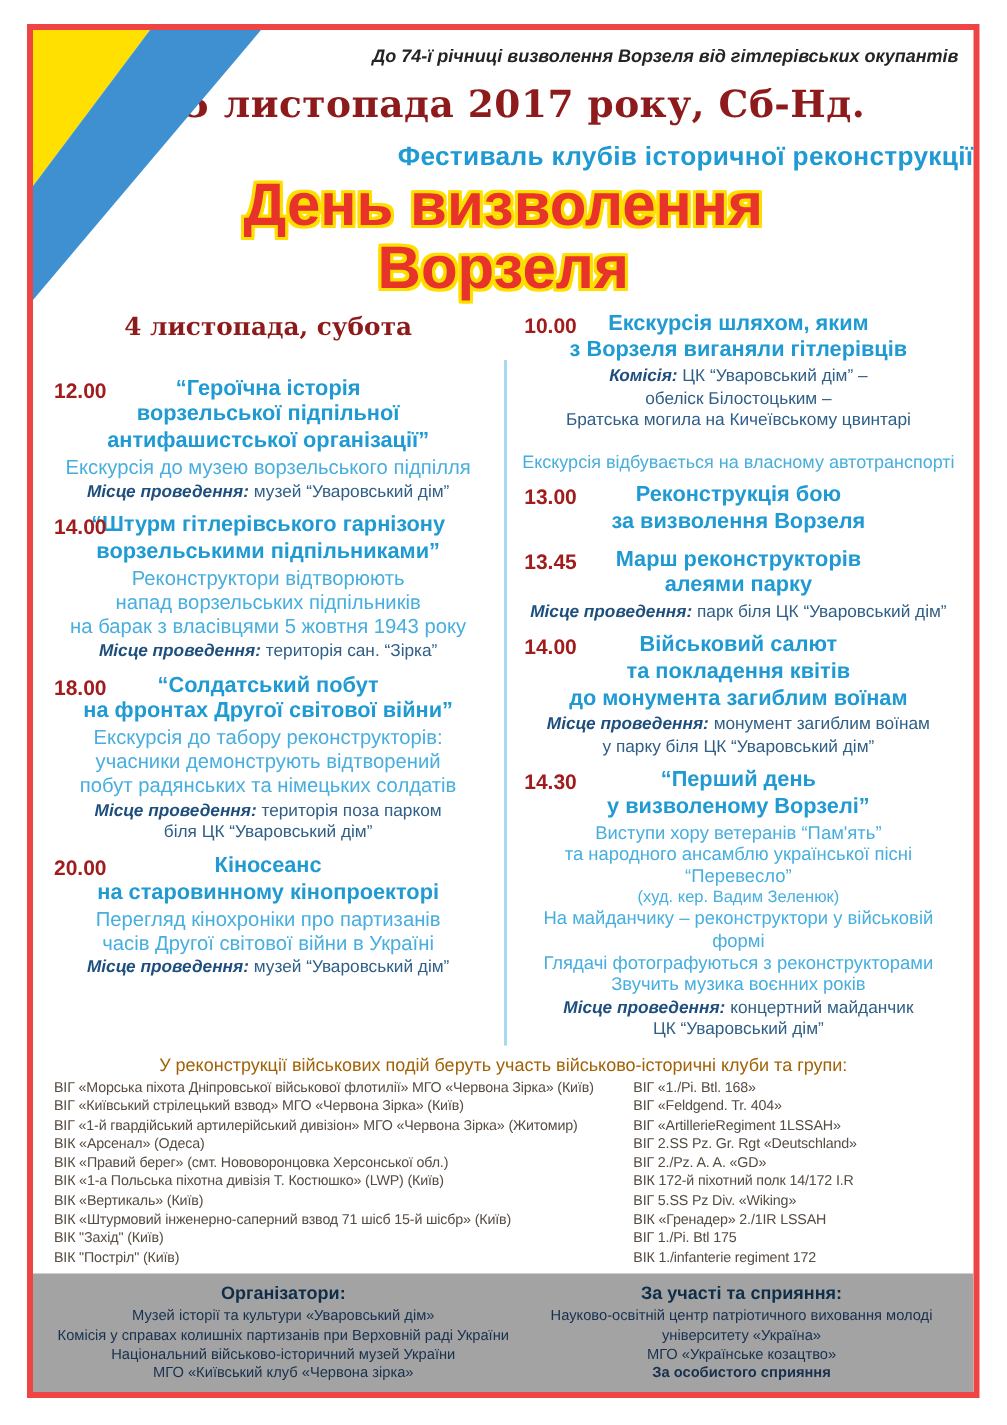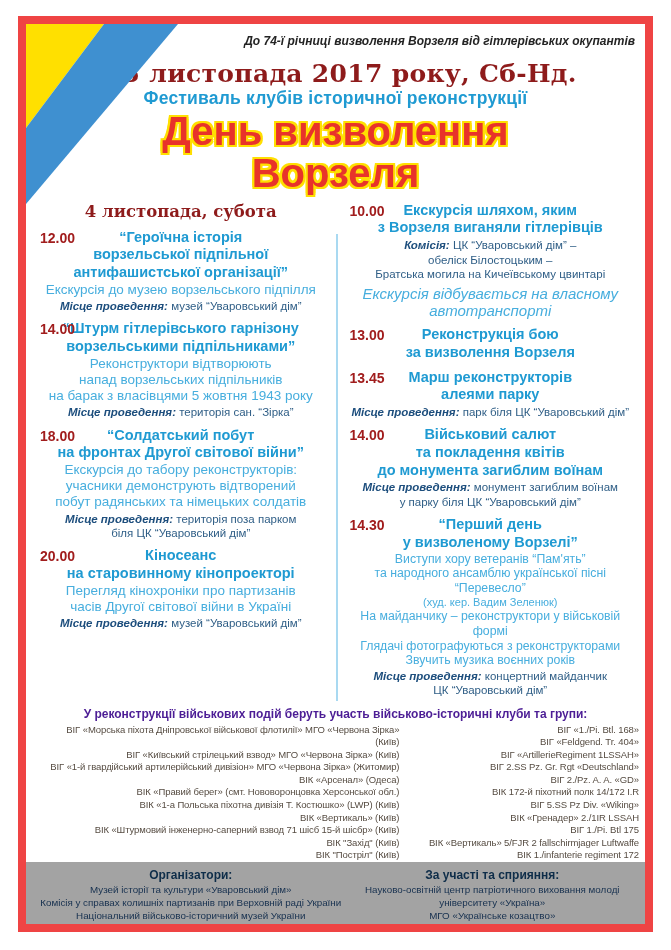--- a/index.html
+++ b/index.html
@@ -2,72 +2,72 @@
 <html><head>
 <meta charset="utf-8">
 <style>
   html,body { margin:0; padding:0; }
   body {
     width:671px; height:950px; background:#ffffff; position:relative; overflow:hidden;
     font-family:"Liberation Sans", sans-serif;
   }
   .poster {
     position:absolute; left:18px; top:16px; width:635px; height:916px;
-    box-sizing:border-box; border:8px solid #ef4444; background:#fff;
+    box-sizing:border-box; border:4px solid #ef4444; background:#fff;
     display:flex; flex-direction:column; overflow:hidden;
   }
   .ribbon { position:absolute; top:0; left:0; width:160px; height:190px; }
 
   .annotation {
     margin:10px 10px 0 120px; text-align:right;
     font-size:12px; font-weight:bold; font-style:italic; color:#242424;
   }
   .date-line {
     margin-top:11px; text-align:center;
     font-family:"DejaVu Serif", serif; font-weight:bold;
     font-size:25px; color:#8e1b1b; letter-spacing:.3px;
   }
   .subtitle {
-    text-align:center; font-weight:bold;
+    margin-top:10px; text-align:right; font-weight:bold;
     font-size:17.5px; color:#1f9ad2; letter-spacing:.2px;
   }
   .main-title {
     margin-top:1px; text-align:center; font-weight:900;
     font-size:40px; line-height:1.06; color:#e8332a; white-space:pre-line;
     text-shadow:
       -2px -2px 0 #ffdf00, 0 -2px 0 #ffdf00, 2px -2px 0 #ffdf00,
       -2px  0   0 #ffdf00, 2px  0   0 #ffdf00,
       -2px  2px 0 #ffdf00, 0  2px 0 #ffdf00, 2px 2px 0 #ffdf00;
   }
 
   .schedule { position:relative; display:flex; margin-top:7px; }
   .day { width:50%; box-sizing:border-box; }
   .divider { position:absolute; left:50%; top:32px; bottom:4px; width:2px; background:#a9d9f1; }
   .col-header {
     text-align:center; font-family:"DejaVu Serif", serif; font-weight:bold;
-    font-size:16.5px; color:#8e1b1b; margin-bottom:8px;
+    font-size:16.5px; color:#8e1b1b; margin-bottom:24px;
   }
   .event { position:relative; text-align:center; margin-bottom:7px; padding:0 8px; }
   .ev-time { position:absolute; left:14px; top:1px; font-weight:bold; font-size:14px; color:#a11d1d; }
   .ev-title { font-weight:bold; font-size:14.5px; line-height:1.22; color:#1f9ad2; white-space:pre-line; }
   .ev-desc  { font-size:13.5px; line-height:1.2; color:#47aede; white-space:pre-line; }
   .day2 .ev-desc { font-size:12.3px; }
   .ev-place { font-size:11.5px; line-height:1.25; color:#2f5e86; margin-top:1px; }
   .ev-place .lbl { font-weight:bold; font-style:italic; color:#1d4e7d; }
   .ev-place .val { white-space:pre-line; }
   .route-rest { white-space:pre-line; }
-  .ev-note { font-size:15px; font-style:italic; color:#47aede; margin-top:4px; }
+  .ev-note { font-size:12px; color:#47aede; margin-top:14px; }
   .ev-credit { font-size:11px; color:#47aede; line-height:1.2; }
 
   .clubs { margin-top:2px; }
-  .clubs-header { text-align:center; font-weight:bold; font-size:12px; color:#4c1d95; margin-bottom:3px; }
+  .clubs-header { text-align:center; font-weight:normal; font-size:12px; color:#a16207; margin-bottom:3px; }
   .clubs-cols { display:flex; padding:0 6px 0 14px; }
   .clubs-left { width:60%; }
   .clubs-right { width:40%; padding-left:22px; box-sizing:border-box; }
-  .club-item { font-size:9.5px; line-height:1.32; color:#564c42; letter-spacing:-0.1px;text-align:right; }
+  .club-item { font-size:9.5px; line-height:1.32; color:#564c42; letter-spacing:-0.1px; }
 
   .band { margin-top:auto; background:#a3a3a3; padding:6px 8px 5px; }
   .band-cols { display:flex; }
   .band-col { box-sizing:border-box; text-align:center; color:#16304f; font-size:9.8px; line-height:1.3; }
   .band-col.org { width:52%; padding:0 4px; }
   .band-col.sup { width:48%; padding:0 4px; }
   .band-header { font-weight:bold; font-size:12px; color:#0e2d49; margin-bottom:1px; }
   .band-bold { font-weight:bold; }
 </style>
 </head>
@@ -203,21 +203,20 @@
       <div class="clubs-right">
           <div class="club-item">ВІГ «1./Pi. Btl. 168»</div>
           <div class="club-item">ВІГ «Feldgend. Tr. 404»</div>
           <div class="club-item">ВІГ «ArtillerieRegiment 1LSSAH»</div>
           <div class="club-item">ВІГ 2.SS Pz. Gr. Rgt «Deutschland»</div>
           <div class="club-item">ВІГ 2./Pz. A. A. «GD»</div>
           <div class="club-item">ВІК 172-й піхотний полк 14/172 I.R</div>
           <div class="club-item">ВІГ 5.SS Pz Div. «Wiking»</div>
           <div class="club-item">ВІК «Гренадер» 2./1IR LSSAH</div>
           <div class="club-item">ВІГ 1./Pi. Btl 175</div>
-          <div class="club-item">ВІК «Вертикаль» 5/FJR 2 fallschirmjager Luftwaffe</div>
           <div class="club-item">ВІК 1./infanterie regiment 172</div>
         </div>
     </div>
   </div>
 
   <div class="band">
     <div class="band-cols">
       <div class="band-col org">
         <div class="band-header">Організатори:</div>
         <div>

